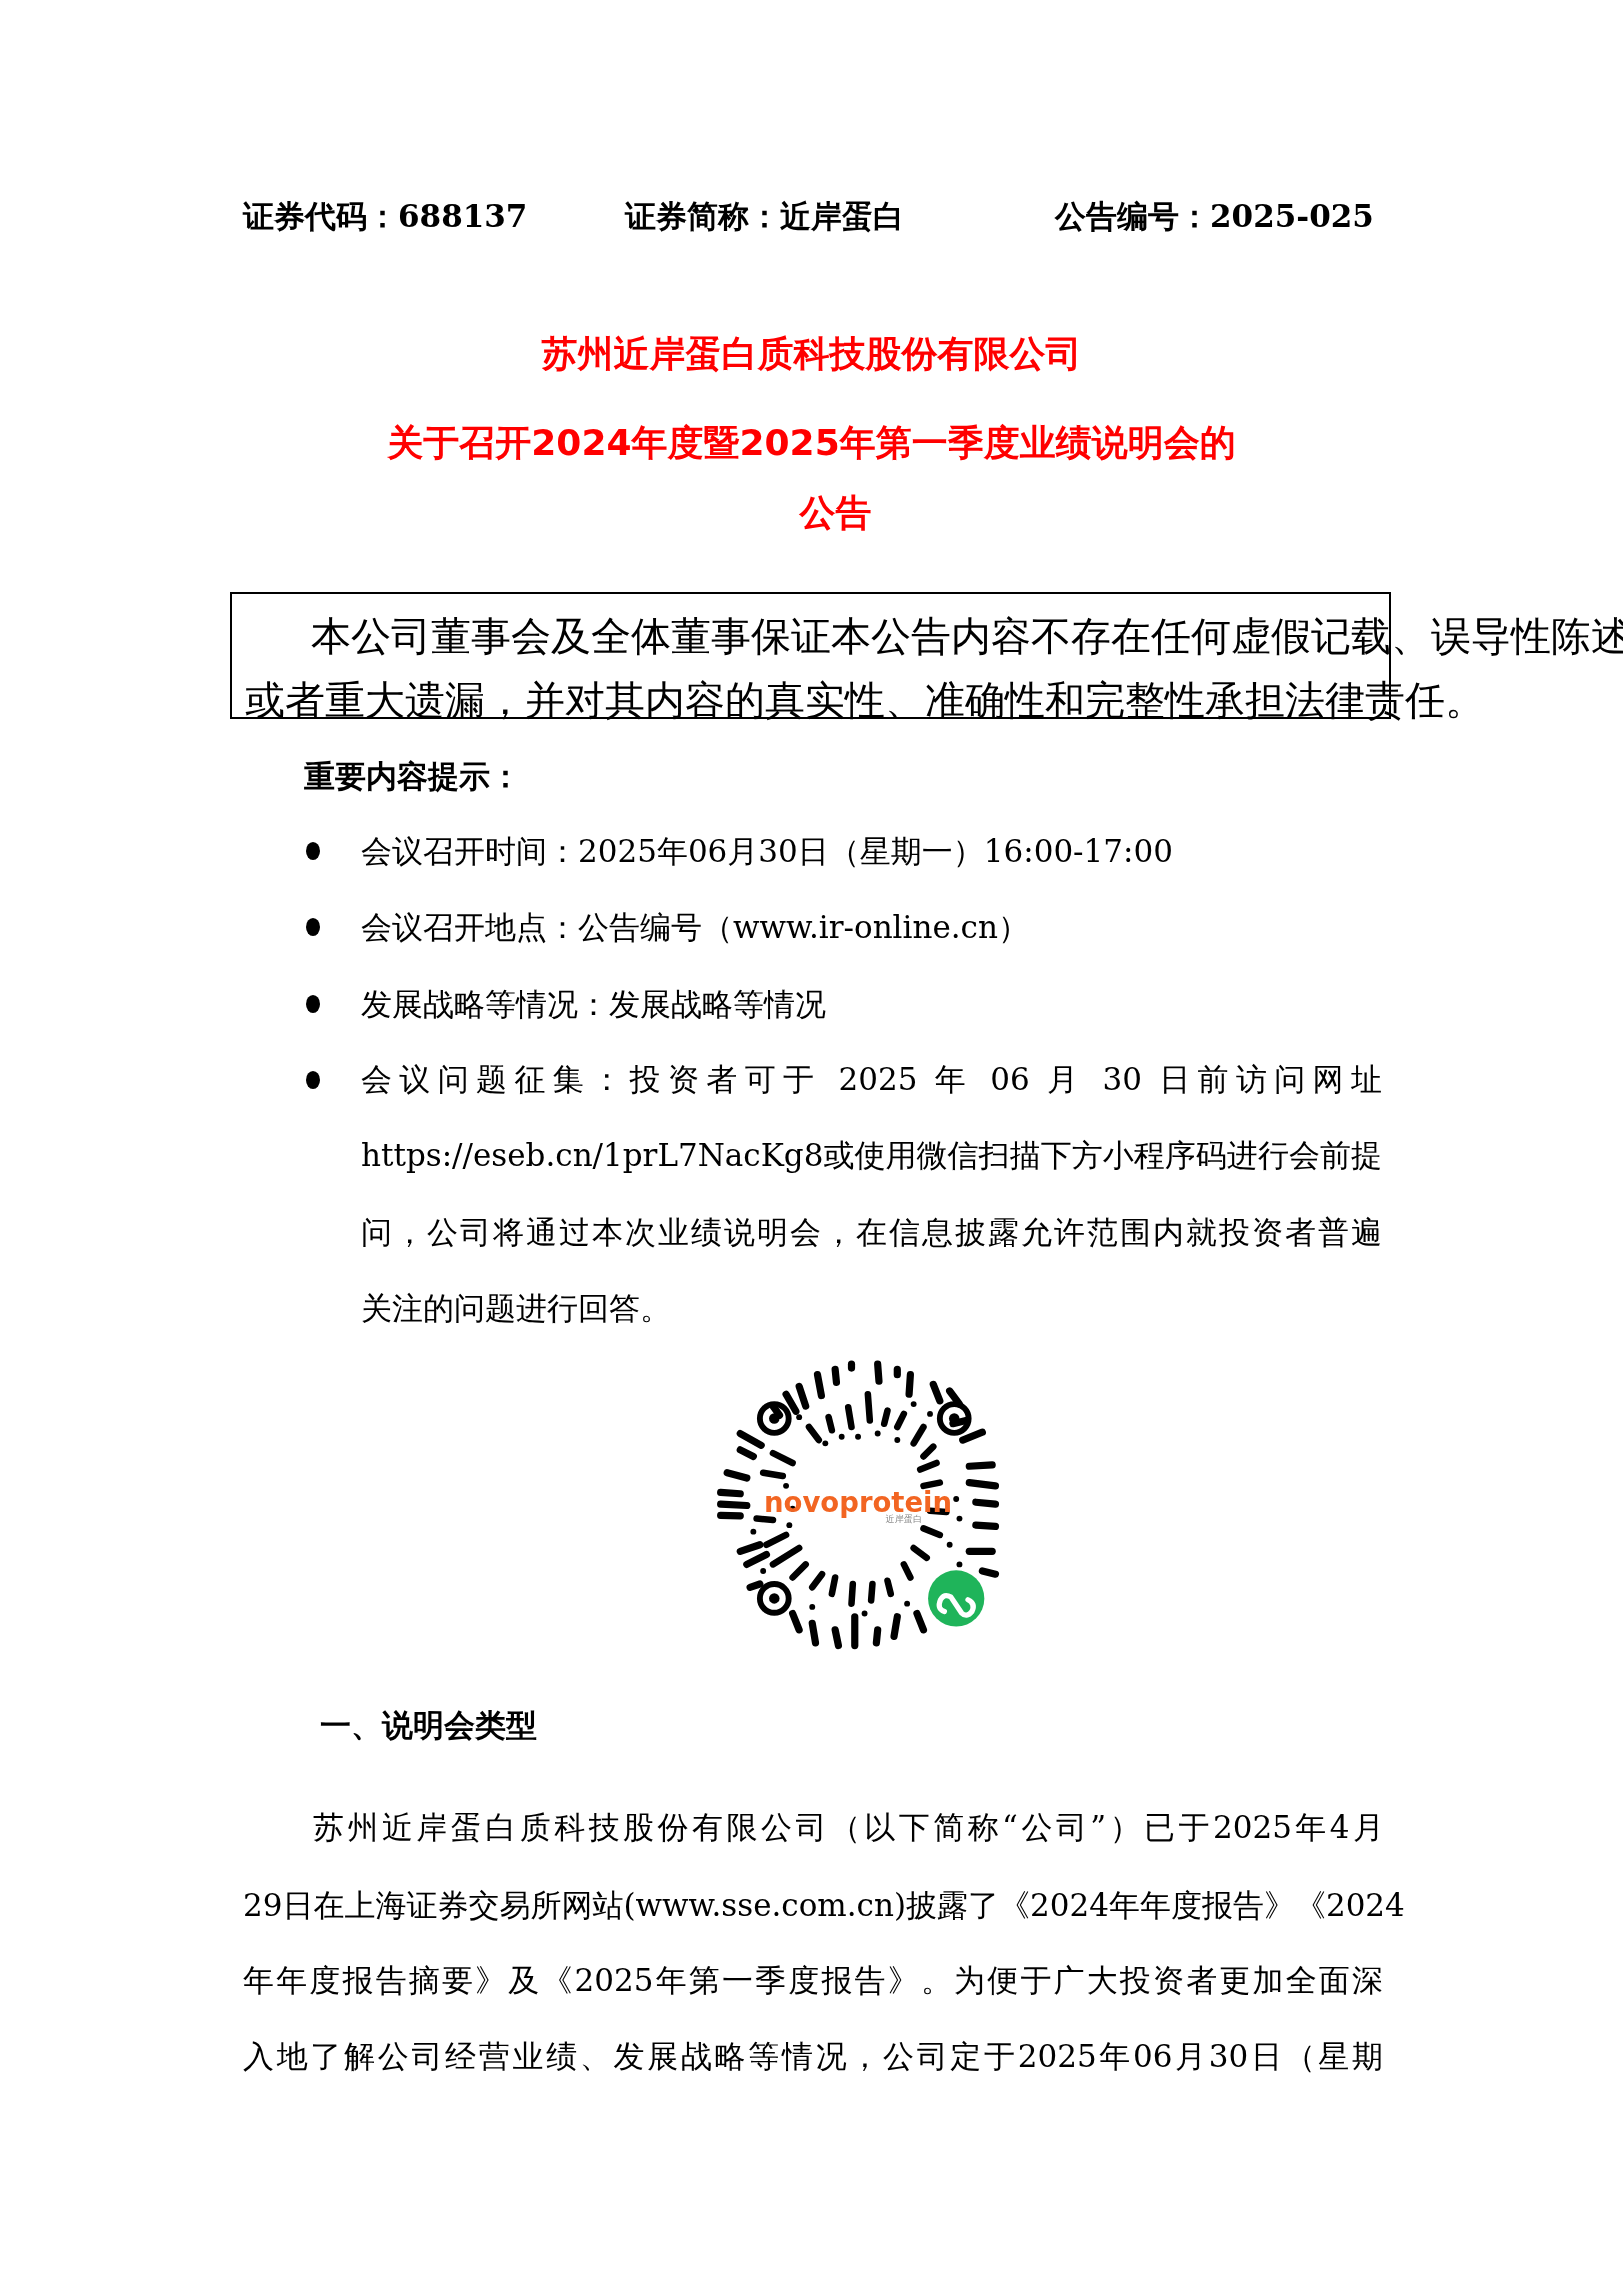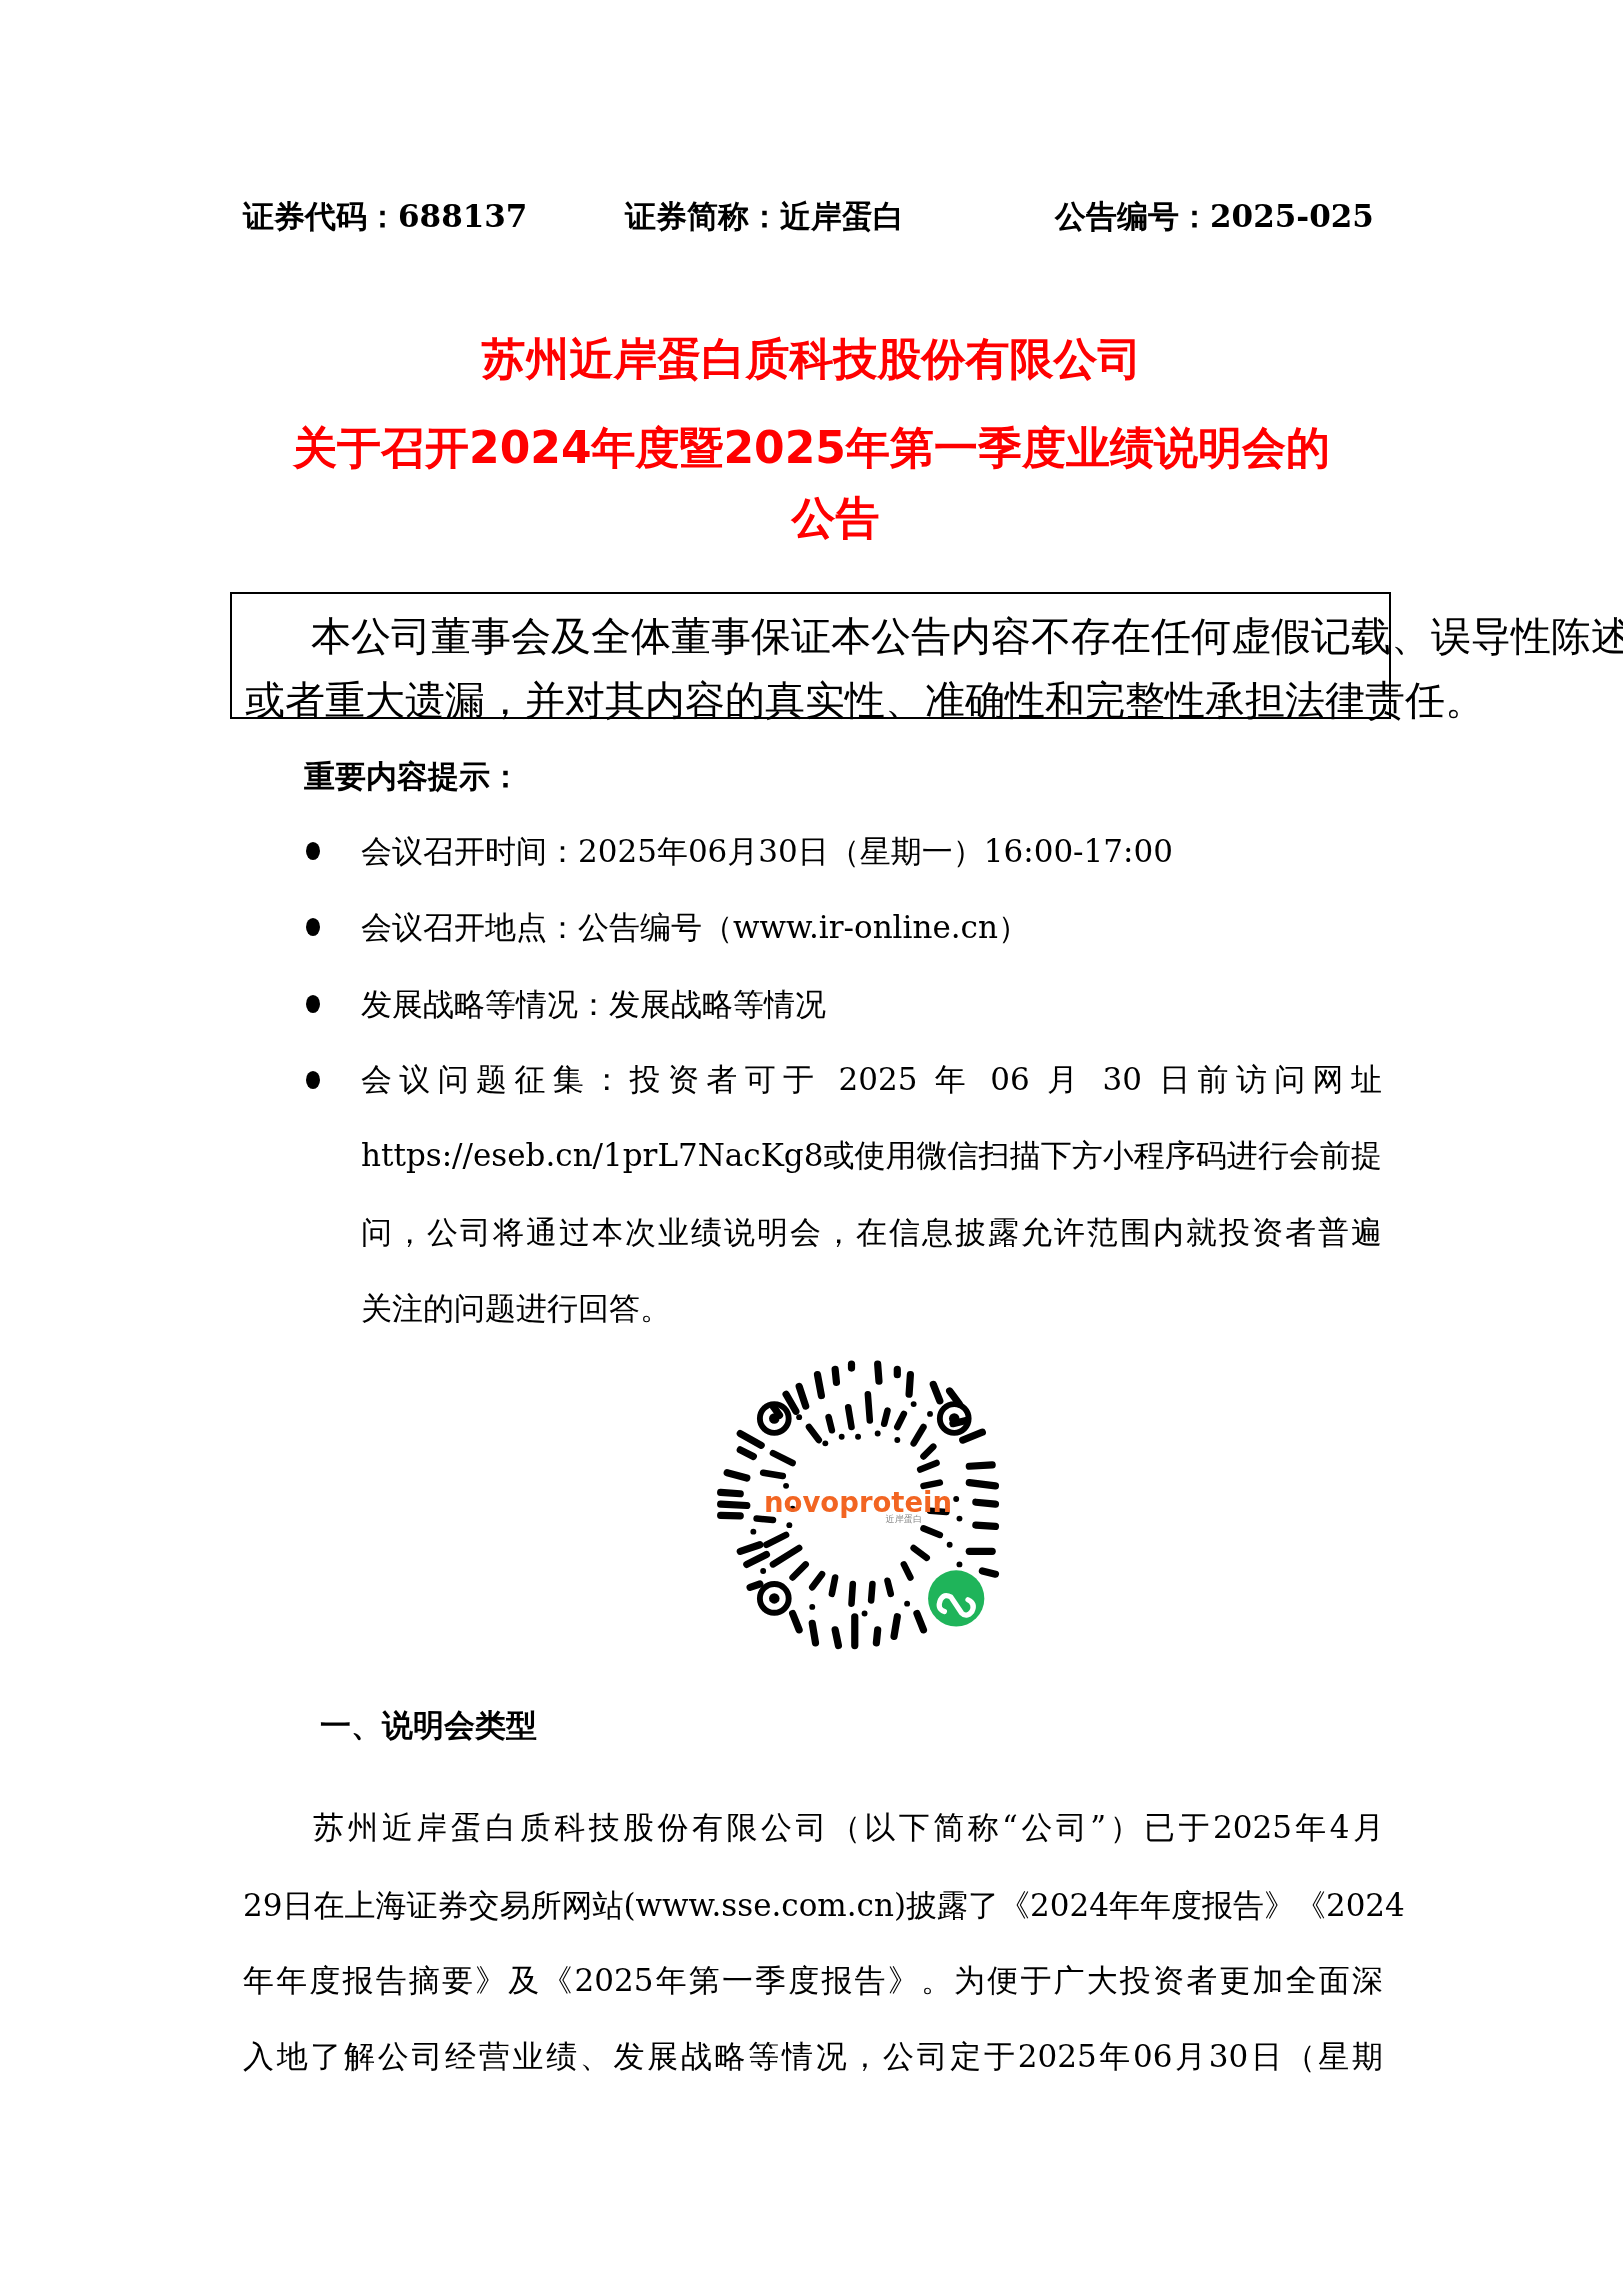--- a/index.html
+++ b/index.html
@@ -7,21 +7,21 @@
          font-family: "DejaVu Serif", "Liberation Serif", serif; color: #000; }
   .abs { position: absolute; }
 
   
   .hdr { top: 196px; font-size: 31px; font-weight: bold; white-space: nowrap;
          font-family: "DejaVu Serif", "Liberation Serif", serif; }
 
   
   .title { left: 0; width: 1623px; text-align: center; color: #ff0000;
            font-family: "DejaVu Sans", "Liberation Sans", sans-serif;
-           font-weight: bold; font-size: 44px; white-space: nowrap; }
+           font-weight: bold; font-size: 36px; white-space: nowrap; }
 
   
   .box { left: 230px; top: 592px; width: 1161px; height: 127px;
          border: 2px solid #000; box-sizing: border-box; }
   .box-line { font-size: 40px; white-space: nowrap; }
 
   .section { font-size: 31px; white-space: nowrap; }
   .bold { font-weight: bold; }
 
   .bullet { width: 14.4px; height: 18.3px; border-radius: 50%; background: #000; }

